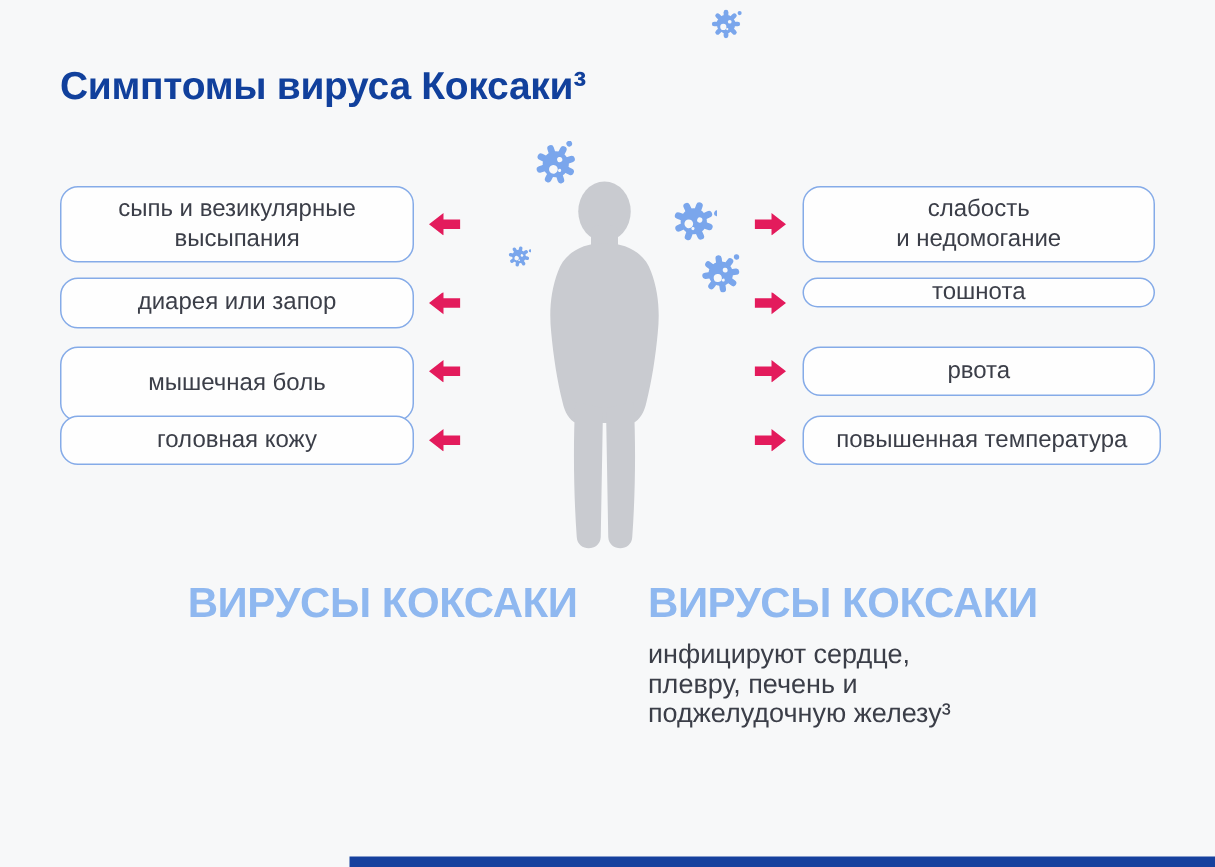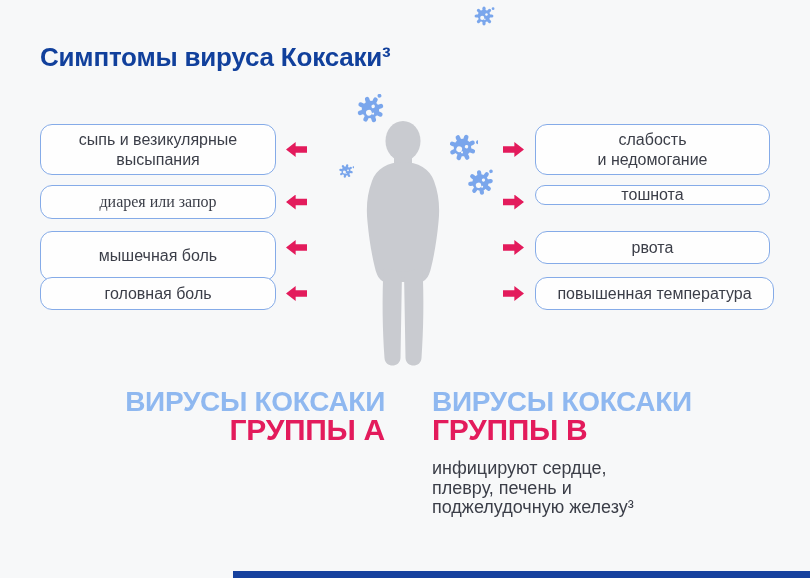--- a/index.html
+++ b/index.html
@@ -129,25 +129,25 @@
       </g>
     </defs>
   </svg>
 
   <div class="page-title">Симптомы вируса Коксаки³</div>
 
   <div id="rows-layer">
       <div class="symptom-box" style="left: 40px; top: 124px; width: 236px; height: 51px;">сыпь и везикулярные
 высыпания</div>
       <div class="arrow left" style="left: 286px; top: 142px;"></div>
-      <div class="symptom-box" style="left: 40px; top: 185px; width: 236px; height: 34px; font-family: Liberation Serif, serif;">диарея или запор</div>
+      <div class="symptom-box" style="left: 40px; top: 185px; width: 236px; height: 34px;">диарея или запор</div>
       <div class="arrow left" style="left: 286px; top: 194.5px;"></div>
       <div class="symptom-box" style="left: 40px; top: 231px; width: 236px; height: 50px;">мышечная боль</div>
       <div class="arrow left" style="left: 286px; top: 240px;"></div>
-      <div class="symptom-box" style="left: 40px; top: 277px; width: 236px; height: 33px;">головная боль</div>
+      <div class="symptom-box" style="left: 40px; top: 277px; width: 236px; height: 33px;">головная кожу</div>
       <div class="arrow left" style="left: 286px; top: 286px;"></div>
       <div class="symptom-box" style="left: 535px; top: 124px; width: 235px; height: 51px;">слабость
 и недомогание</div>
       <div class="arrow right" style="left: 503px; top: 142px;"></div>
       <div class="symptom-box" style="left: 535px; top: 185px; width: 235px; height: 20px;">тошнота</div>
       <div class="arrow right" style="left: 503px; top: 194.5px;"></div>
       <div class="symptom-box" style="left: 535px; top: 231px; width: 235px; height: 33px;">рвота</div>
       <div class="arrow right" style="left: 503px; top: 240px;"></div>
       <div class="symptom-box" style="left: 535px; top: 277px; width: 239px; height: 33px;">повышенная температура</div>
       <div class="arrow right" style="left: 503px; top: 286px;"></div>
@@ -176,26 +176,24 @@
       <svg class="virus" viewBox="-16 -16 32 32" width="31" height="31" style="left: 446.5px; top: 131.5px;">
         <use href="#virus-shape" transform="rotate(20)"></use>
       </svg>
       <svg class="virus" viewBox="-16 -16 32 32" width="29" height="29" style="left: 465.5px; top: 167.5px;">
         <use href="#virus-shape" transform="rotate(-8)"></use>
       </svg>
     </div>
 
   <div class="group-block group-a">
     <div class="group-kicker">ВИРУСЫ КОКСАКИ</div>
-    <div class="group-name">ГРУППЫ А</div>
   </div>
 
   <div class="group-block group-b">
     <div class="group-kicker">ВИРУСЫ КОКСАКИ</div>
-    <div class="group-name">ГРУППЫ В</div>
     <div class="group-desc">инфицируют сердце,
 плевру, печень и
 поджелудочную железу³</div>
   </div>
 
   <div class="footer-bar"></div>
 
 </div>
 
 </body></html>

